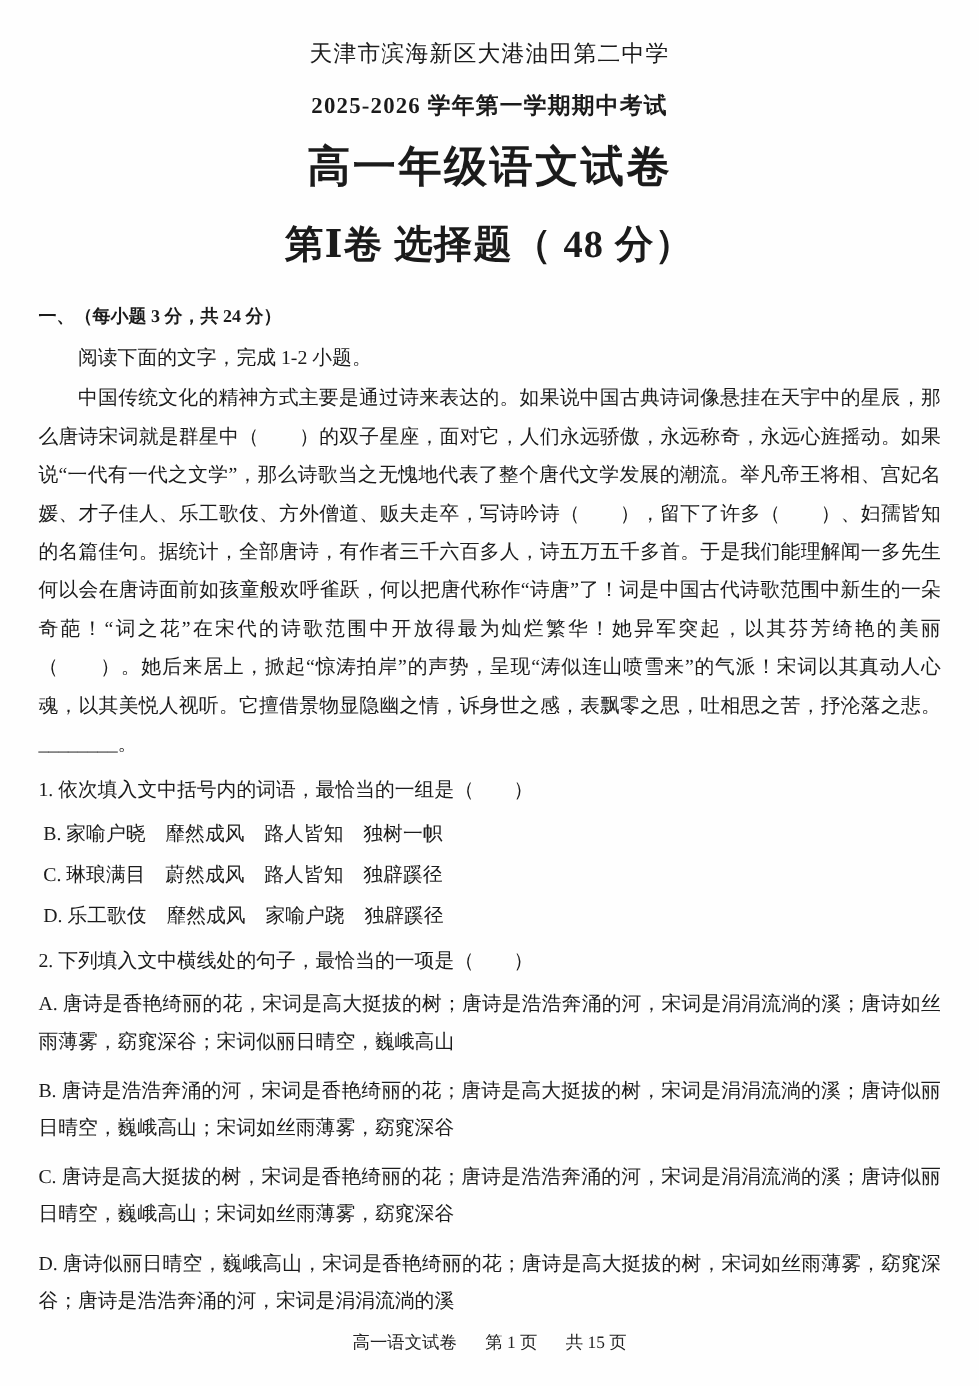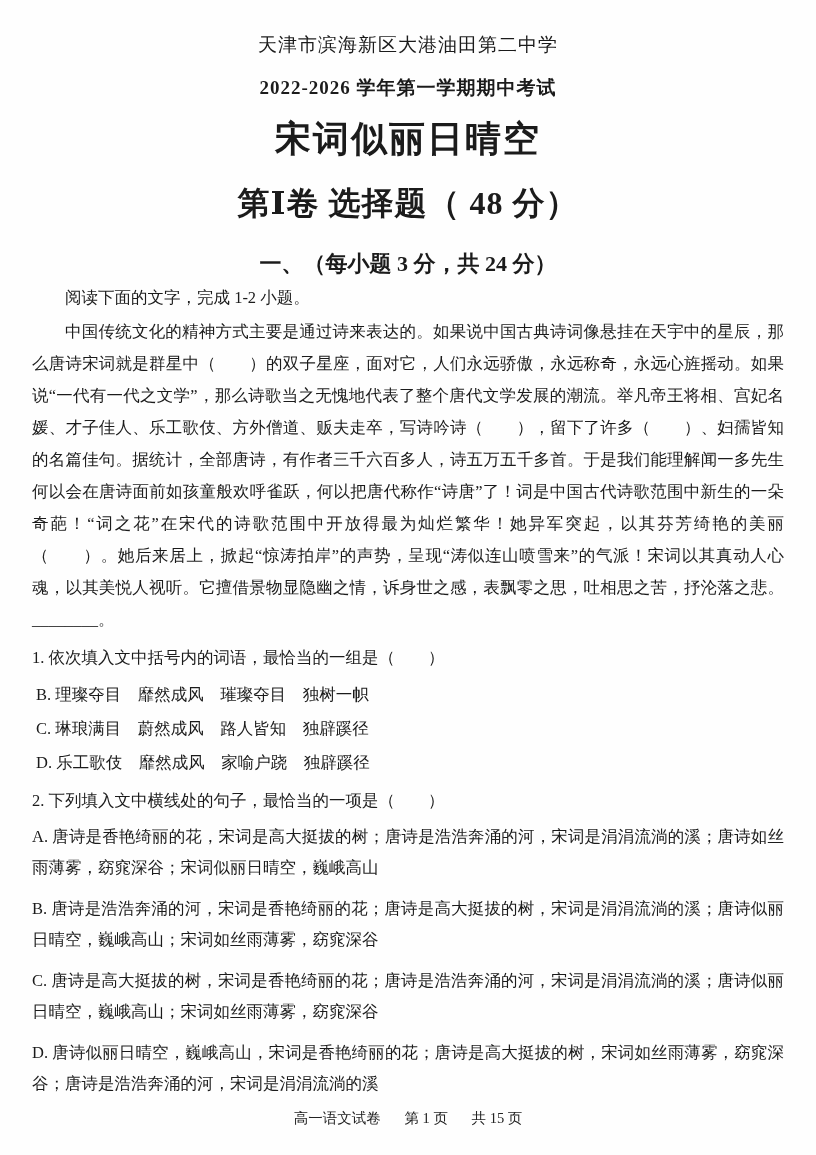--- a/index.html
+++ b/index.html
@@ -44,23 +44,22 @@
     letter-spacing: 1px;
     margin: 18px 0 0 0;
   }
   main {
     margin-top: 22px;
     font-size: 16.5px;
     line-height: 32px;
   }
   .part-heading {
     font-weight: bold;
-    font-size: 22px;
+    font-size: 15px;
     margin: 0 0 2px 0;
-    text-align: center;
   }
   .indent { text-indent: 2em; }
   .instruction {
     margin: 0 0 2px 0;
   }
   .passage {
     margin: 0 0 6px 0;
     text-align: justify;
   }
   .q-stem {
@@ -86,33 +85,33 @@
   footer span { margin: 0 10px; }
   footer .paper-name { }
 </style>
 </head>
 <body>
 
 <div class="page">
 
   <header>
     <div class="school-name">天津市滨海新区大港油田第二中学</div>
-    <div class="exam-session">2022-2026 学年第一学期期中考试</div>
-    <h1 class="paper-title">宋词似丽日晴空</h1>
+    <div class="exam-session">2025-2026 学年第一学期期中考试</div>
+    <h1 class="paper-title">高一年级语文试卷</h1>
     <h2 class="section-title">第Ⅰ卷 选择题（ 48 分）</h2>
   </header>
 
   <main>
     <p class="part-heading">一、（每小题 3 分，共 24 分）</p>
     <p class="instruction indent">阅读下面的文字，完成 1-2 小题。</p>
     <p class="passage indent">中国传统文化的精神方式主要是通过诗来表达的。如果说中国古典诗词像悬挂在天宇中的星辰，那么唐诗宋词就是群星中（　　）的双子星座，面对它，人们永远骄傲，永远称奇，永远心旌摇动。如果说“一代有一代之文学”，那么诗歌当之无愧地代表了整个唐代文学发展的潮流。举凡帝王将相、宫妃名媛、才子佳人、乐工歌伎、方外僧道、贩夫走卒，写诗吟诗（　　），留下了许多（　　）、妇孺皆知的名篇佳句。据统计，全部唐诗，有作者三千六百多人，诗五万五千多首。于是我们能理解闻一多先生何以会在唐诗面前如孩童般欢呼雀跃，何以把唐代称作“诗唐”了！词是中国古代诗歌范围中新生的一朵奇葩！“词之花”在宋代的诗歌范围中开放得最为灿烂繁华！她异军突起，以其芬芳绮艳的美丽（　　）。她后来居上，掀起“惊涛拍岸”的声势，呈现“涛似连山喷雪来”的气派！宋词以其真动人心魂，以其美悦人视听。它擅借景物显隐幽之情，诉身世之感，表飘零之思，吐相思之苦，抒沦落之悲。________。</p>
 
     <p class="q-stem">1. 依次填入文中括号内的词语，最恰当的一组是（　　）</p>
     <div class="options-single">
-      <div class="option">B. 理璨夺目　靡然成风　璀璨夺目　独树一帜</div>
+      <div class="option">B. 家喻户晓　靡然成风　路人皆知　独树一帜</div>
       <div class="option">C. 琳琅满目　蔚然成风　路人皆知　独辟蹊径</div>
       <div class="option">D. 乐工歌伎　靡然成风　家喻户跷　独辟蹊径</div>
     </div>
 
     <p class="q-stem">2. 下列填入文中横线处的句子，最恰当的一项是（　　）</p>
     <div class="options-multi">
       <p class="option">A. 唐诗是香艳绮丽的花，宋词是高大挺拔的树；唐诗是浩浩奔涌的河，宋词是涓涓流淌的溪；唐诗如丝雨薄雾，窈窕深谷；宋词似丽日晴空，巍峨高山</p>
       <p class="option">B. 唐诗是浩浩奔涌的河，宋词是香艳绮丽的花；唐诗是高大挺拔的树，宋词是涓涓流淌的溪；唐诗似丽日晴空，巍峨高山；宋词如丝雨薄雾，窈窕深谷</p>
       <p class="option">C. 唐诗是高大挺拔的树，宋词是香艳绮丽的花；唐诗是浩浩奔涌的河，宋词是涓涓流淌的溪；唐诗似丽日晴空，巍峨高山；宋词如丝雨薄雾，窈窕深谷</p>
       <p class="option">D. 唐诗似丽日晴空，巍峨高山，宋词是香艳绮丽的花；唐诗是高大挺拔的树，宋词如丝雨薄雾，窈窕深谷；唐诗是浩浩奔涌的河，宋词是涓涓流淌的溪</p>

